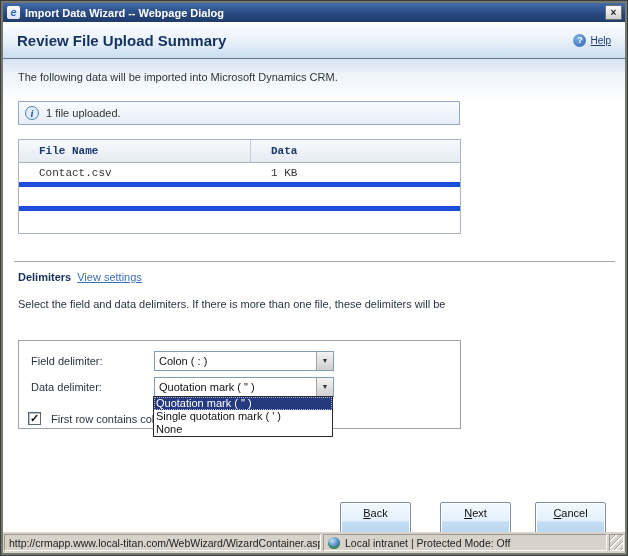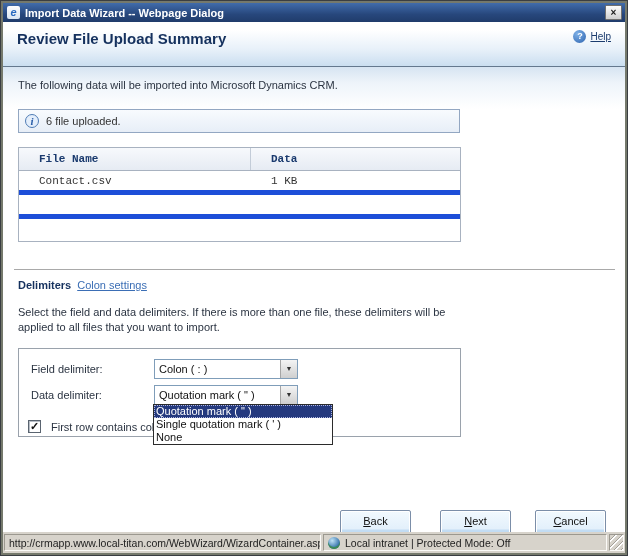--- a/index.html
+++ b/index.html
@@ -33,21 +33,21 @@
     background:linear-gradient(#fdfdfd,#cfcfcf);
     border:1px solid #707070; border-radius:1px;
     color:#1a1a1a; font-size:10px; font-weight:bold; line-height:13px; text-align:center;
   }
 
   
   .header {
     height:37px; flex:0 0 37px;
     background:linear-gradient(#ffffff, #e7f0f9 55%, #cadef0);
     border-bottom:1px solid #64788e;
-    display:flex; align-items:flex-start; padding:0 14px;margin-top:8px;
+    display:flex; align-items:center; padding:12px 14px;
   }
   .page-title { font-size:15px; font-weight:bold; color:#15315e; flex:1 1 auto; }
   .help-area { display:flex; align-items:center; gap:4px; }
   .help-icon {
     width:13px; height:13px; border-radius:50%;
     background:radial-gradient(circle at 35% 30%, #7fb2e8, #2d62ae);
     color:#ffffff; font-size:9px; font-weight:bold; text-align:center; line-height:13px;
   }
   .help-link { color:#1c3c6e; text-decoration:underline; font-size:10px; }
 
@@ -99,21 +99,21 @@
   .delim-title { font-weight:bold; color:#15315e; }
   .view-link { color:#3b6eb5; text-decoration:underline; }
   .desc { left:15px; top:238px; line-height:15px; color:#2b3442; }
 
   .groupbox {
     left:15px; top:281px; width:443px; height:89px;
     border:1px solid #9aa2ac; background:#ffffff;
   }
   .g-label { position:absolute; left:12px; color:#2b3442; }
   .select {
-    position:absolute; left:135px; width:144px; height:20px;
+    position:absolute; left:135px; width:180px; height:20px;
     border:1px solid #7f9db9; background:#ffffff;
     display:flex; align-items:center;
   }
   .select-text { flex:1 1 auto; padding-left:4px; color:#111; white-space:nowrap; overflow:hidden; }
   .select-arrow {
     flex:0 0 17px; height:18px;
     background:linear-gradient(#f4f4f4,#cfcfcf);
     border-left:1px solid #a5a5a5;
     font-size:7px; color:#333; text-align:center; line-height:18px;
   }
@@ -185,46 +185,45 @@
       <span class="help-link">Help</span>
     </span>
   </div>
 
   <div class="body">
 
     <div class="abs intro">The following data will be imported into Microsoft Dynamics CRM.</div>
 
     <div class="abs infobox">
       <span class="info-icon">i</span>
-      <span>6 file uploaded.</span>
+      <span>1 file uploaded.</span>
     </div>
 
     <div class="abs filetable">
       <div class="thead">
         <span class="th c1">File Name</span>
         <span class="th c2">Data</span>
       </div>
       <div class="trow">
         <span class="td c1">Contact.csv</span>
         <span class="td">1 KB</span>
       </div>
       <div class="trow"></div>
       <div class="trow last"></div>
     </div>
 
     <div class="abs hr-line"></div>
 
     <div class="abs delim-head">
       <span class="delim-title">Delimiters</span>
-      <span class="view-link">Colon settings</span>
+      <span class="view-link">View settings</span>
     </div>
 
     <div class="abs desc">
       <div>Select the field and data delimiters. If there is more than one file, these delimiters will be</div>
-      <div>applied to all files that you want to import.</div>
     </div>
 
     <div class="abs groupbox">
       <span class="g-label" style="top:14px;">Field delimiter:</span>
       <div class="select" style="top:10px;">
         <span class="select-text">Colon ( : )</span>
         <span class="select-arrow">▼</span>
       </div>
 
       <span class="g-label" style="top:40px;">Data delimiter:</span>

